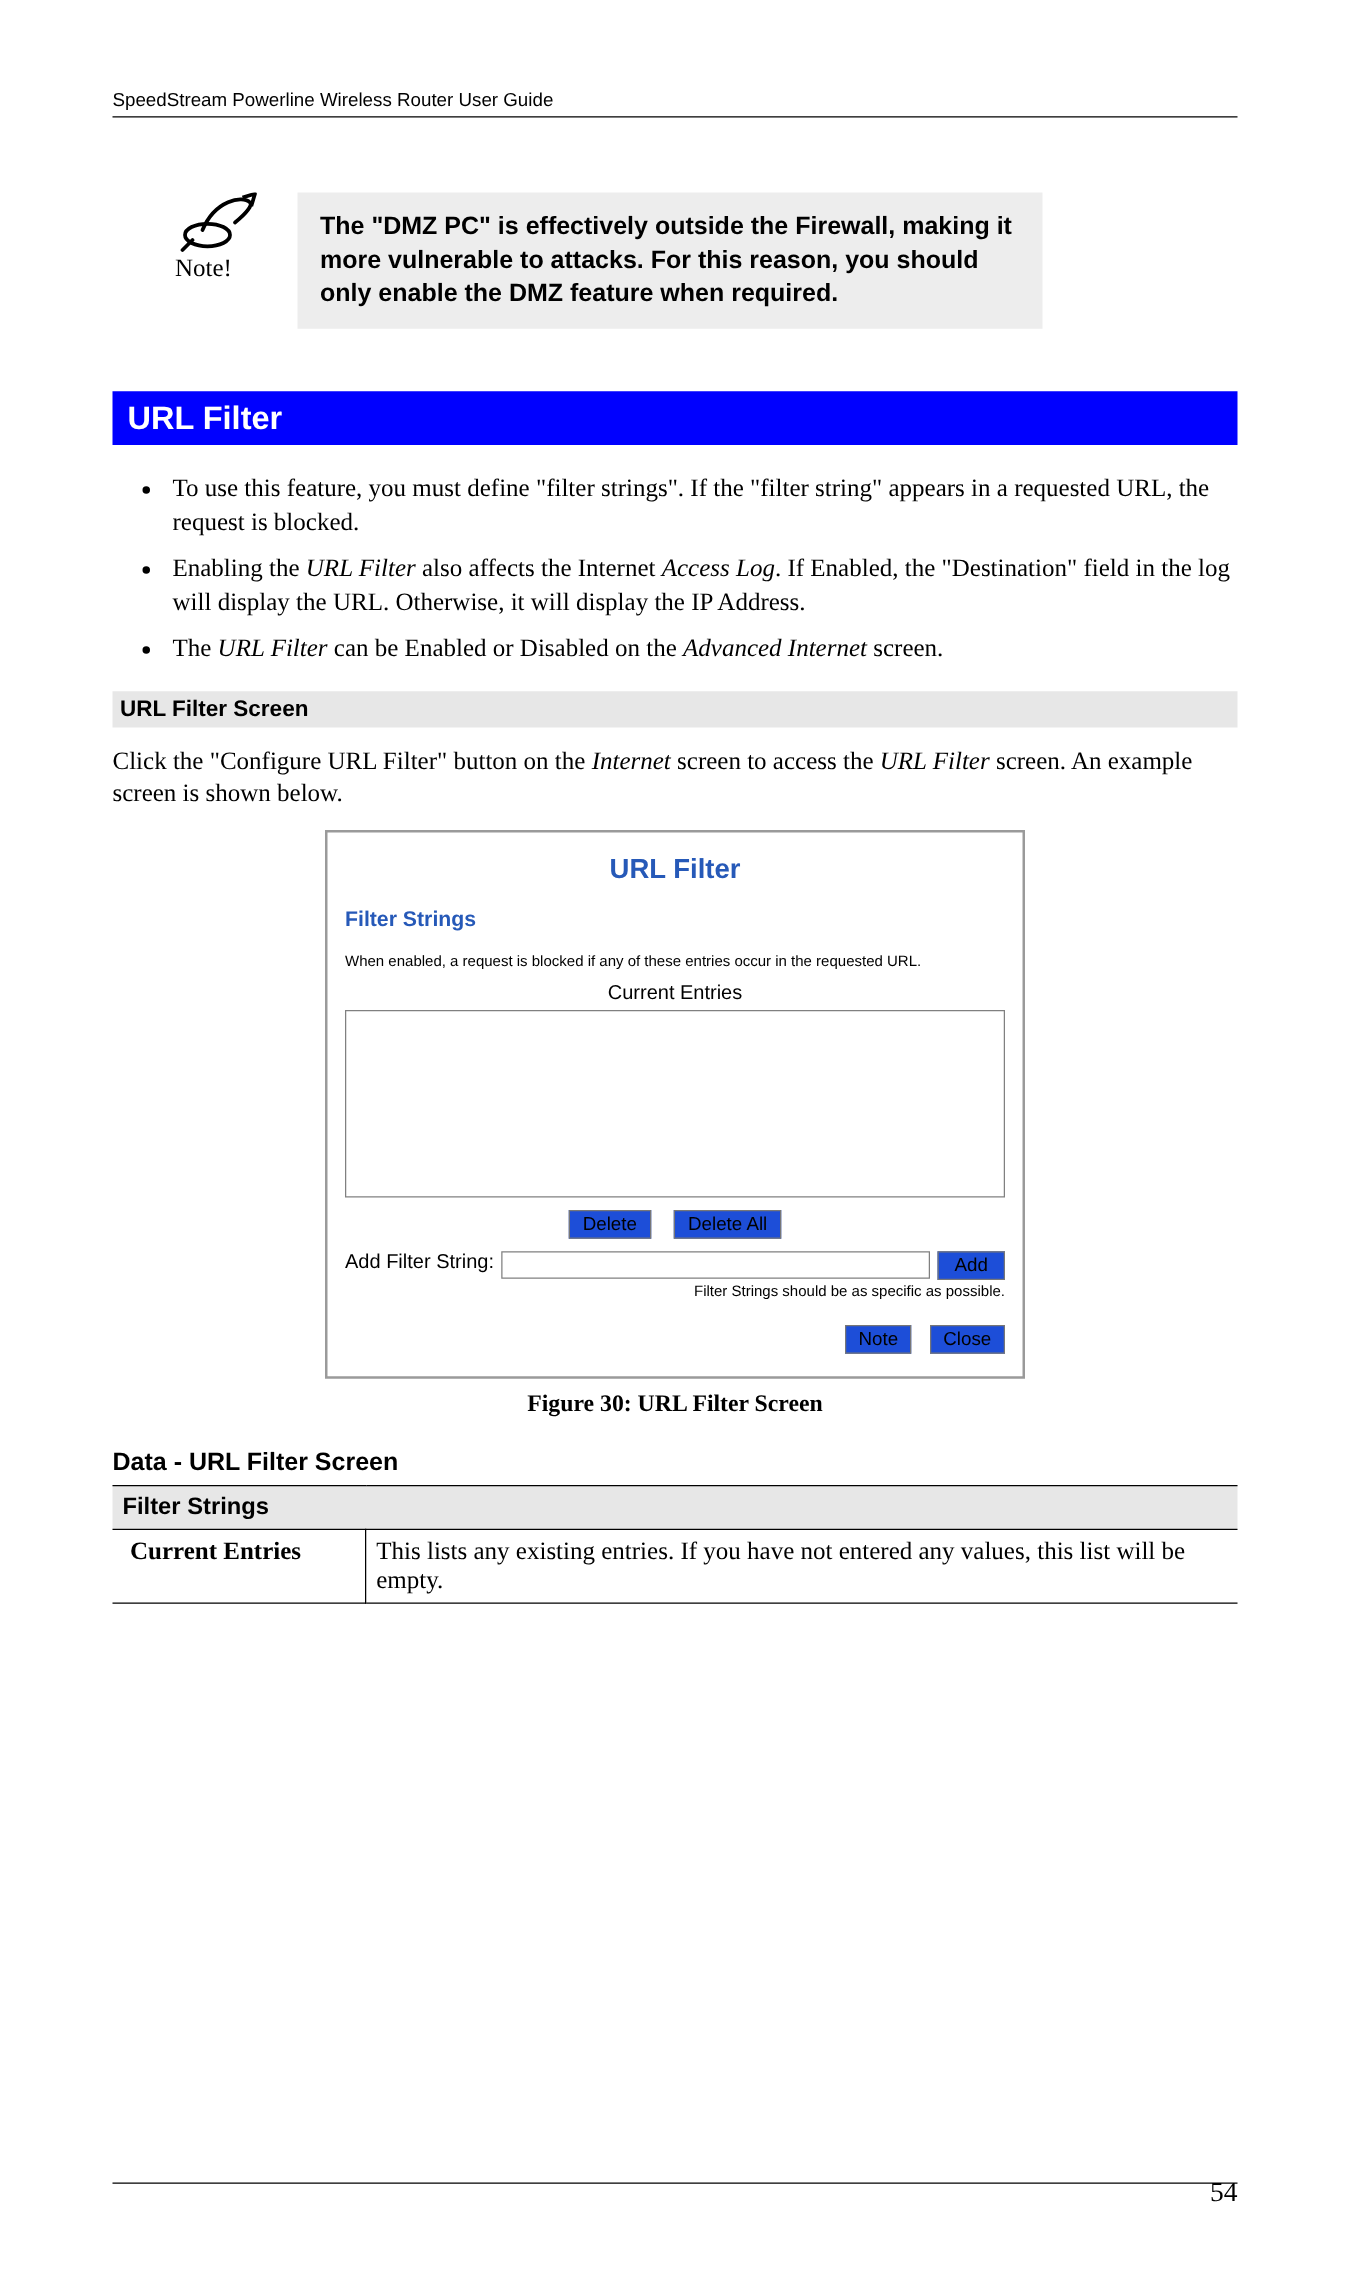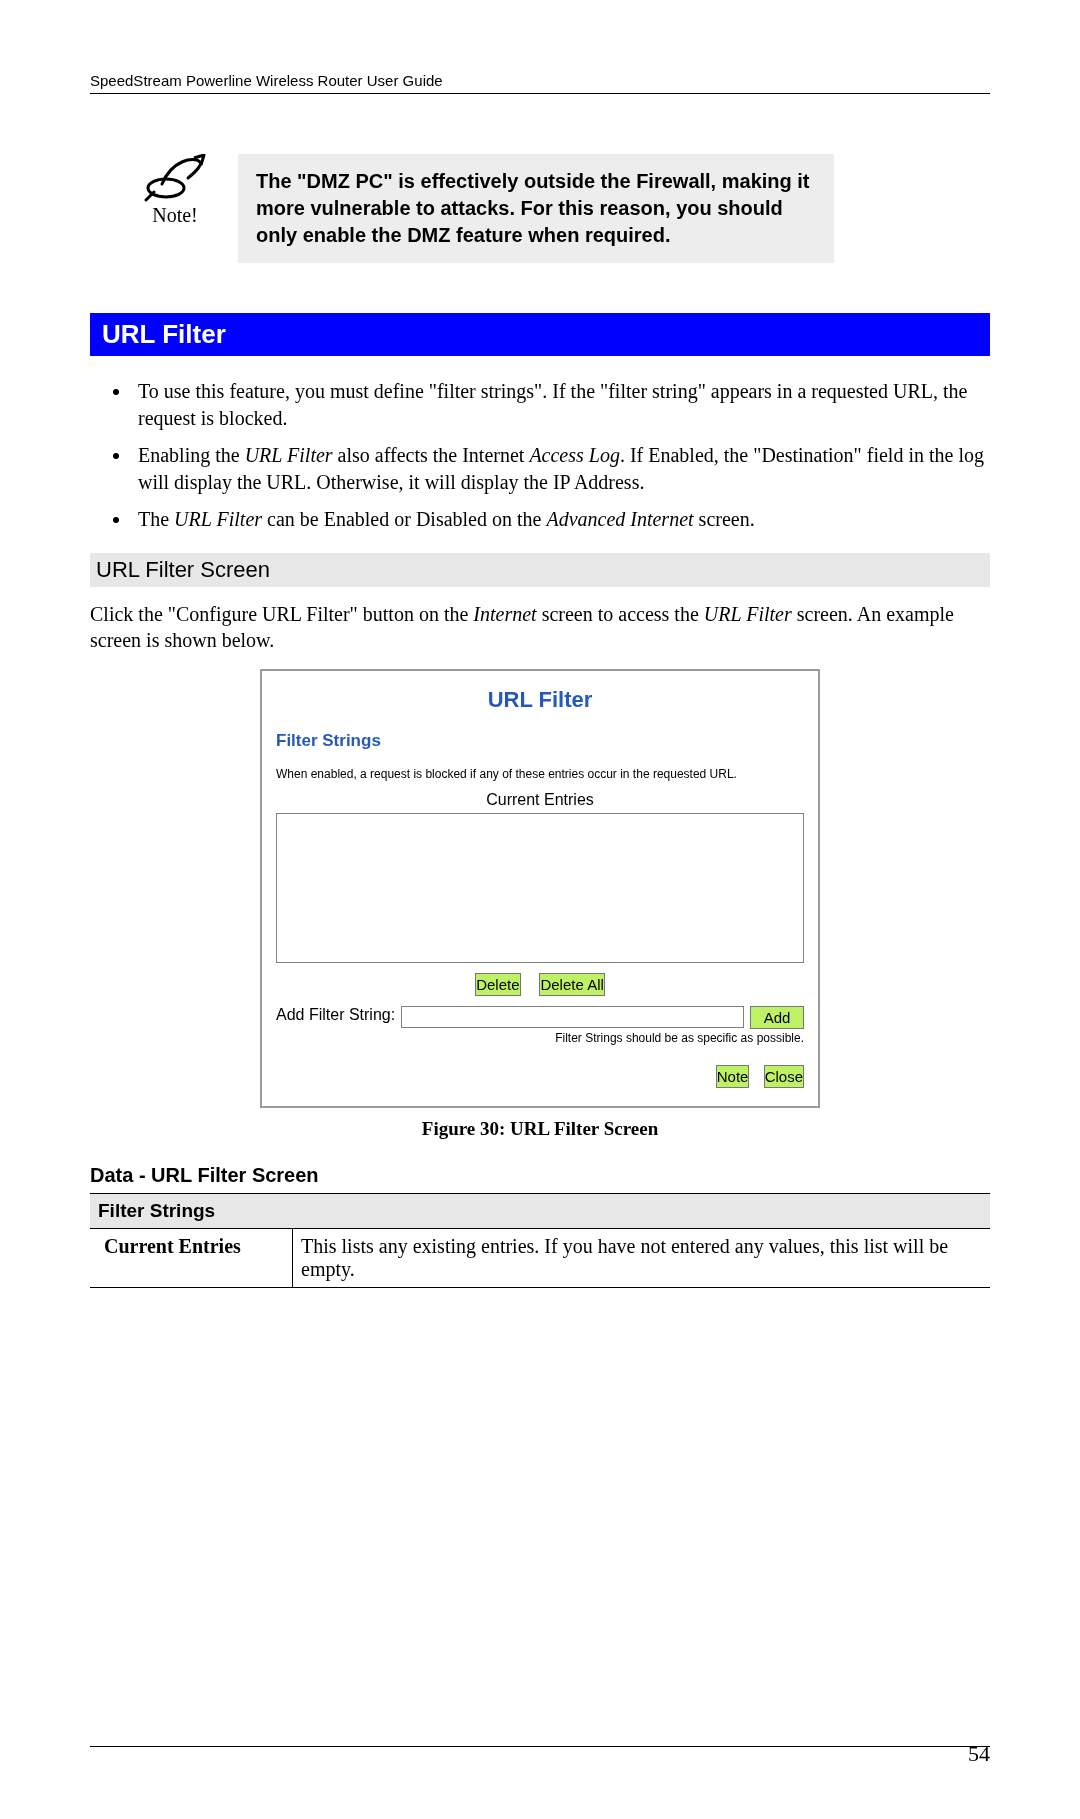--- a/index.html
+++ b/index.html
@@ -26,21 +26,20 @@
   }
   .note-row {
     display: flex;
     align-items: flex-start;
     gap: 28px;
     margin-left: 50px;
     margin-bottom: 50px;
   }
   .note-icon {
     width: 70px;
-    text-align: center;
     font-family: "Times New Roman", serif;
   }
   .note-icon svg { display: block; margin: 0 auto 2px auto; }
   .note-icon .note-label {
     font-family: "Times New Roman", serif;
     font-size: 20px;
   }
   .note-box {
     background: #ededed;
     padding: 14px 18px;
@@ -69,22 +68,22 @@
     padding-left: 42px;
   }
   ul.doc-list li {
     margin-bottom: 10px;
     line-height: 1.35;
     padding-left: 6px;
   }
   .grey-sub {
     background: #e7e7e7;
     font-family: Arial, Helvetica, sans-serif;
-    font-weight: normal;
-    font-size: 22px;
+    font-weight: bold;
+    font-size: 18px;
     padding: 4px 6px;
     margin: 18px 0 14px 0;
   }
   .italic { font-style: italic; }
   
   .ui-frame {
     width: 560px;
     margin: 16px auto 10px auto;
     border: 2px solid #9a9a9a;
     background: #fff;
@@ -121,23 +120,23 @@
     width: 100%;
     height: 150px;
     border: 1px solid #808080;
     background: #fff;
     box-sizing: border-box;
     margin-bottom: 10px;
   }
   .ui-btn {
     font-family: Arial, sans-serif;
     font-size: 15px;
-    background: #bef264;
+    background: #1d4ed8;
     border: 1px solid #777;
-    padding: 2px 0;
+    padding: 2px 10px;
     cursor: pointer;
   }
   .ui-row-center {
     text-align: center;
     margin-bottom: 10px;
   }
   .ui-row-add {
     display: flex;
     align-items: flex-start;
     gap: 6px;

